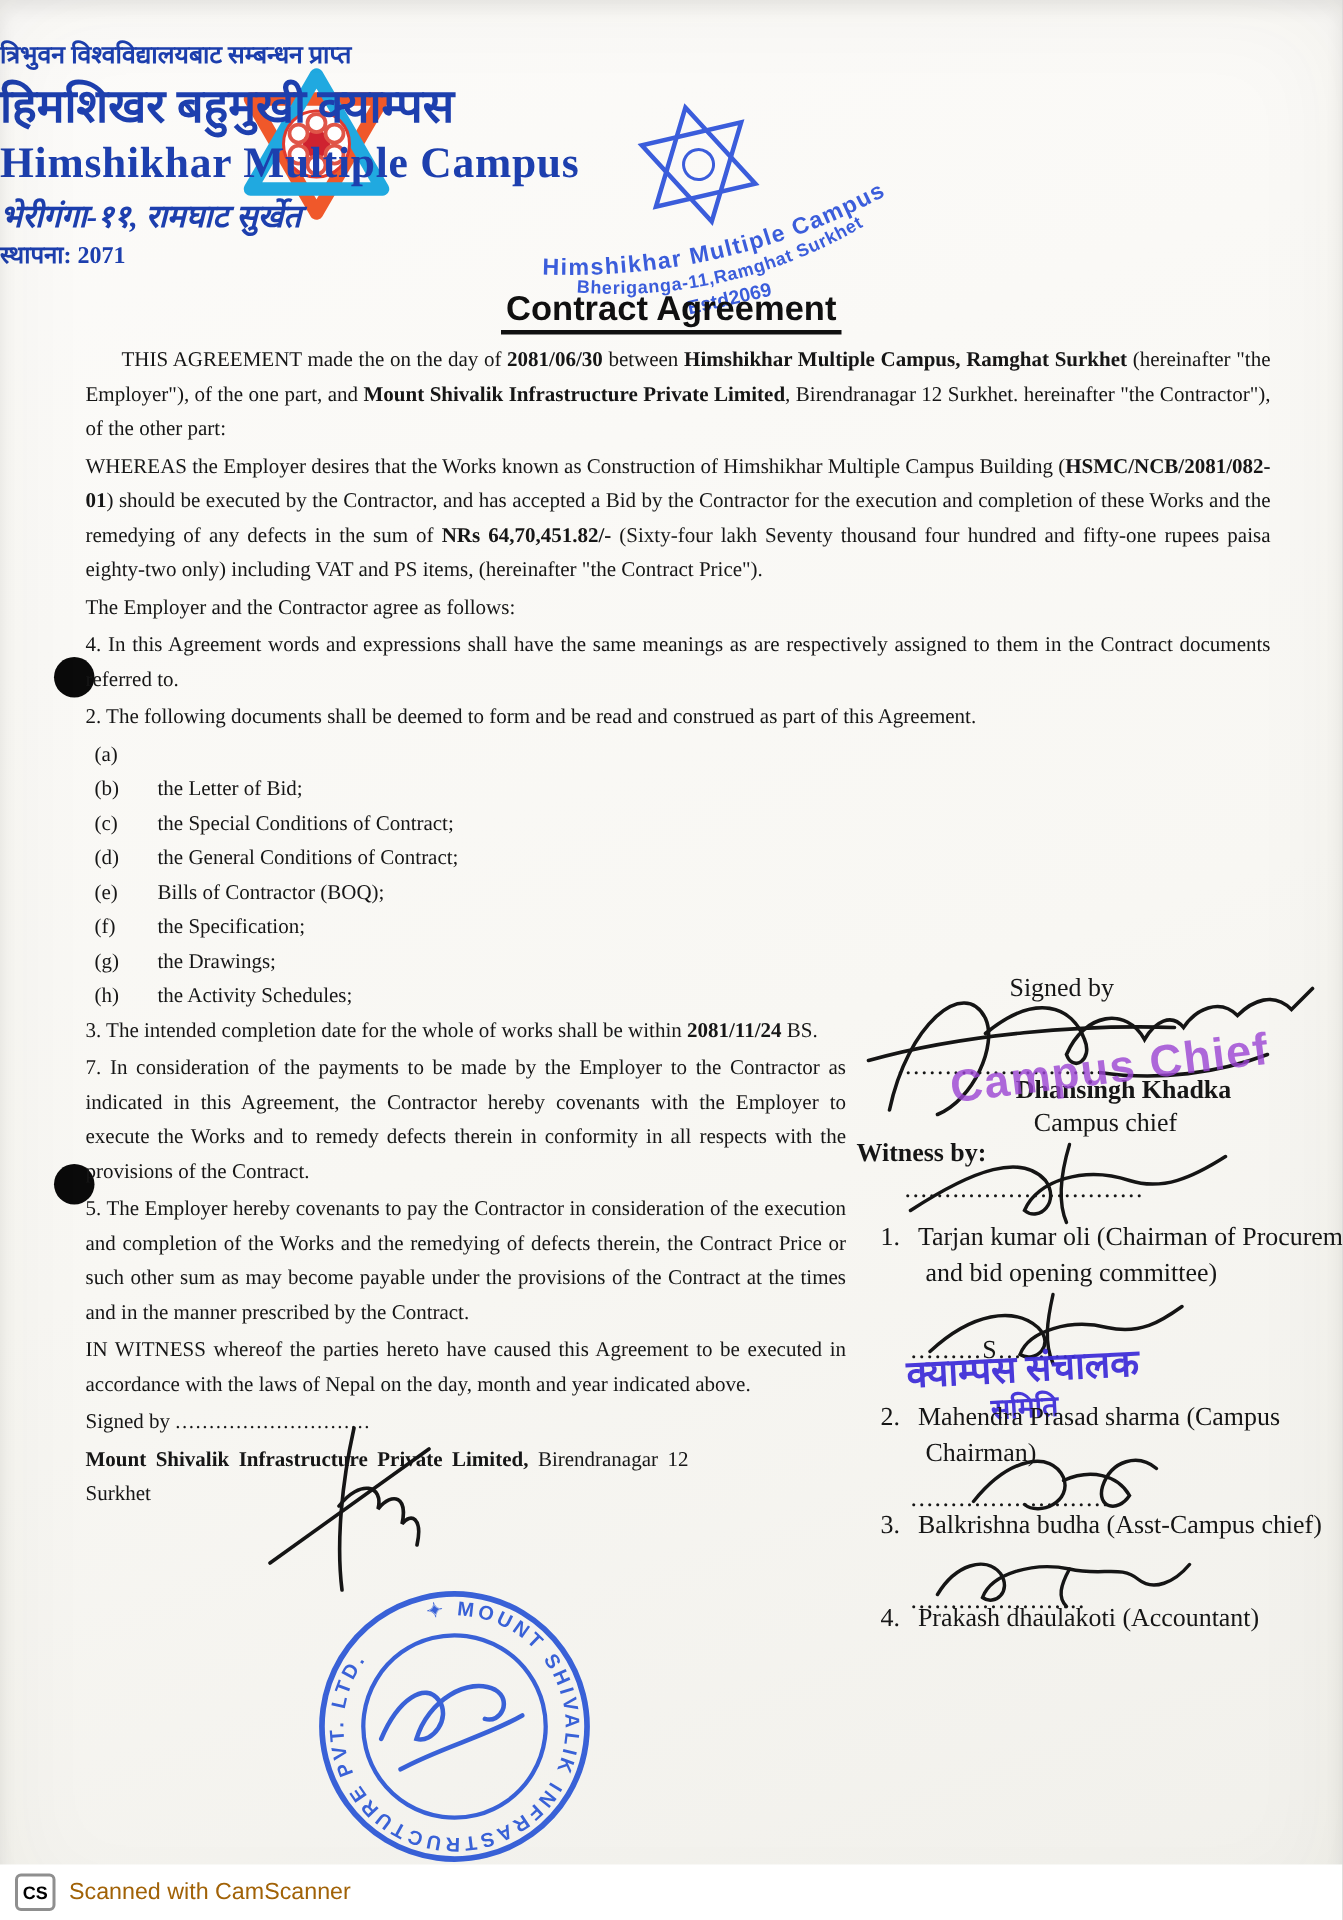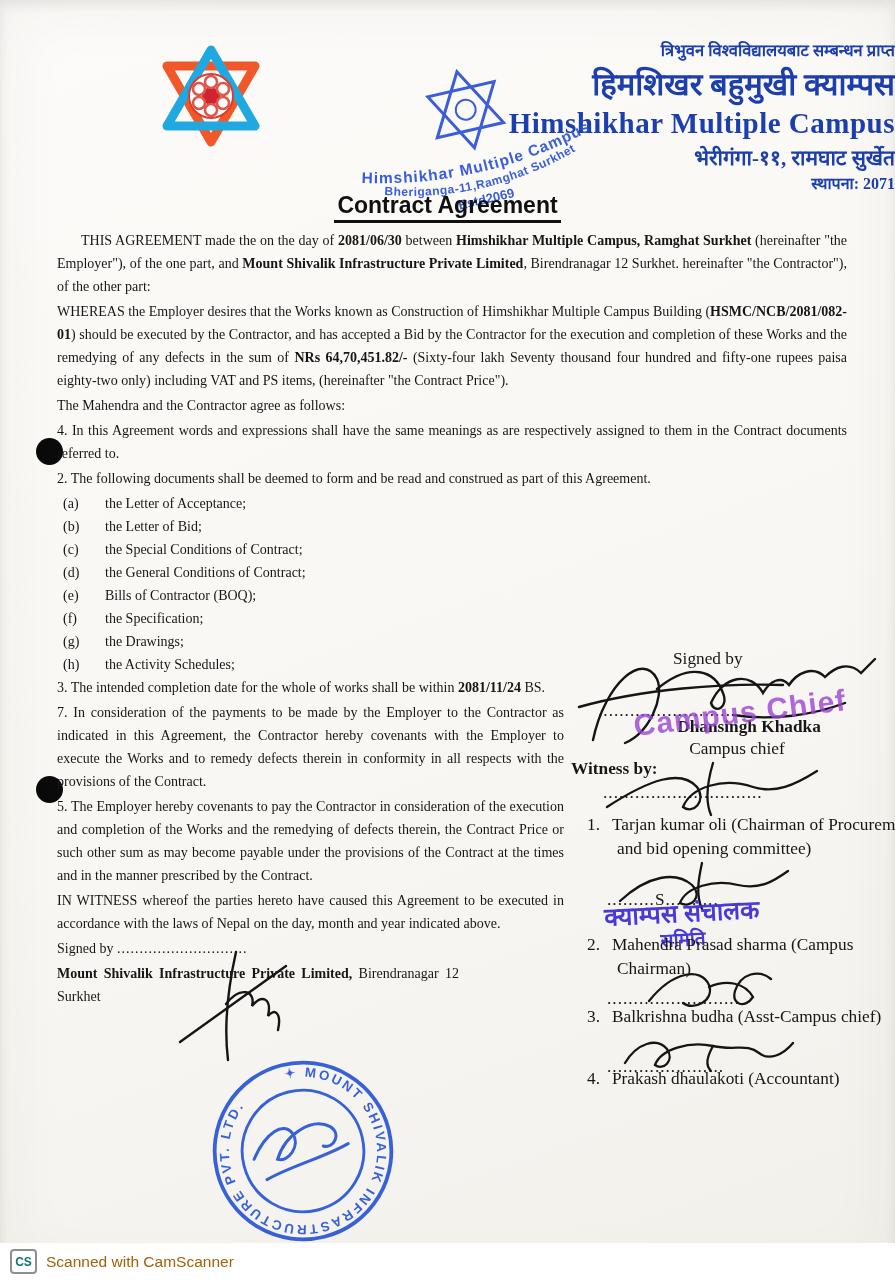--- a/index.html
+++ b/index.html
@@ -4,25 +4,25 @@
 <style>
   html,body{margin:0;padding:0;background:#d8d8d8;}
   .page{position:relative;width:895px;height:1280px;margin:0 auto;overflow:hidden;
         background:linear-gradient(160deg,#fcfbf9 0%,#f8f7f3 55%,#f1f0eb 100%);
         font-family:"Liberation Serif",serif;color:#161616;}
   .page::after{content:"";position:absolute;inset:0;pointer-events:none;
         box-shadow:inset 0 5px 12px rgba(0,0,0,.08),inset 0 0 70px rgba(60,50,30,.05);}
   .b{font-weight:bold;}
 
   
-  .header{position:absolute;top:38px;left:0;width:100%;text-align:right;color:#1d3fae;}
+  .header{position:absolute;top:24px;left:0;width:100%;text-align:left;color:#1d3fae;}
   .h1{font-size:16.5px;font-weight:bold;}
   .h2{font-size:31px;font-weight:bold;margin-top:1px;}
   .h3{font-size:29px;font-weight:bold;margin-top:3px;letter-spacing:.5px;}
-  .h4{font-size:21px;font-weight:bold;margin-top:3px;}
+  .h4{font-size:21px;font-weight:bold;margin-top:3px;font-style:italic;}
   .h5{font-size:16px;font-weight:bold;margin-top:1px;}
   .logo{position:absolute;left:158px;top:40px;}
   .header-stamp{position:absolute;left:322px;top:62px;transform:rotate(-13deg);opacity:.92;}
 
   .title-row{position:absolute;top:192px;left:0;width:100%;text-align:center;}
   .title{display:inline-block;font-family:"Liberation Sans",sans-serif;font-weight:bold;
          font-size:23px;color:#101010;border-bottom:3px solid #101010;padding:0 3px 1px;}
 
   
   .body{position:absolute;left:57px;top:229px;width:790px;font-size:14px;line-height:23px;text-align:justify;}
@@ -59,21 +59,21 @@
   .dot1{left:36px;top:438px;}
   .dot2{left:36px;top:776px;}
 
   .left-sig{position:absolute;left:170px;top:946px;}
   .contractor-stamp{position:absolute;left:208px;top:1056px;transform:rotate(-14deg);opacity:.95;}
 
   
   .footer{position:absolute;left:0;bottom:0;width:100%;height:37px;background:#ffffff;
         display:flex;align-items:center;gap:9px;padding-left:10px;box-sizing:border-box;
         font-family:"Liberation Sans",sans-serif;z-index:5;}
-  .cs-badge{width:23px;height:21px;border:2px solid #8f8f8f;border-radius:4px;color:#0f766e;
+  .cs-badge{width:23px;height:21px;border:2px solid #8f8f8f;border-radius:4px;color:#000000;
         font-size:12px;font-weight:bold;display:flex;align-items:center;justify-content:center;background:#fff;}
   .cs-text{color:#a16207;font-size:15.5px;}
 </style>
 </head>
 <body>
 
 <div class="page">
 
   <div class="black-dot dot1"></div>
   <div class="black-dot dot2"></div>
@@ -120,28 +120,27 @@
     <text x="150" y="143" text-anchor="middle" font-family="Liberation Sans, sans-serif" font-size="13" font-weight="bold" fill="#2b50d9">Estd2069</text>
   </svg>
 
   <div class="title-row">
     <span class="title">Contract Agreement</span>
   </div>
 
   <div class="body">
     <p class="indent"><span>THIS AGREEMENT made the on the day of </span><span class="b">2081/06/30</span><span> between </span><span class="b">Himshikhar Multiple Campus, Ramghat Surkhet</span><span> (hereinafter  "the Employer"), of the one part, and </span><span class="b">Mount Shivalik Infrastructure Private Limited</span><span>, Birendranagar 12 Surkhet. hereinafter "the Contractor"), of the other part:</span></p>
     <p><span>WHEREAS the Employer desires that the Works known as Construction of Himshikhar Multiple Campus Building (</span><span class="b">HSMC/NCB/2081/082-01</span><span>) should be executed by the Contractor, and has accepted a Bid by the Contractor for the execution and completion of these Works and the remedying of any defects in the sum of </span><span class="b">NRs 64,70,451.82/-</span><span> (Sixty-four lakh Seventy thousand four hundred and fifty-one rupees paisa eighty-two only) including VAT and PS items, (hereinafter "the Contract Price").</span></p>
-    <p>The Mahendra and the Contractor agree as follows:</p>
+    <p>The Employer and the Contractor agree as follows:</p>
     <p>4.  In this Agreement words and expressions shall have the same meanings as are respectively assigned to them in the Contract documents referred to.</p>
     <p>2. The following documents shall be deemed to form and be read and construed as part of this Agreement.</p>
 
     <div>
       <div class="doc-item">
           <span class="doc-letter">(a)</span>
-          <span>the Letter of Acceptance;</span>
         </div>
       <div class="doc-item">
           <span class="doc-letter">(b)</span>
           <span>the Letter of Bid;</span>
         </div>
       <div class="doc-item">
           <span class="doc-letter">(c)</span>
           <span>the Special Conditions of Contract;</span>
         </div>
       <div class="doc-item">

